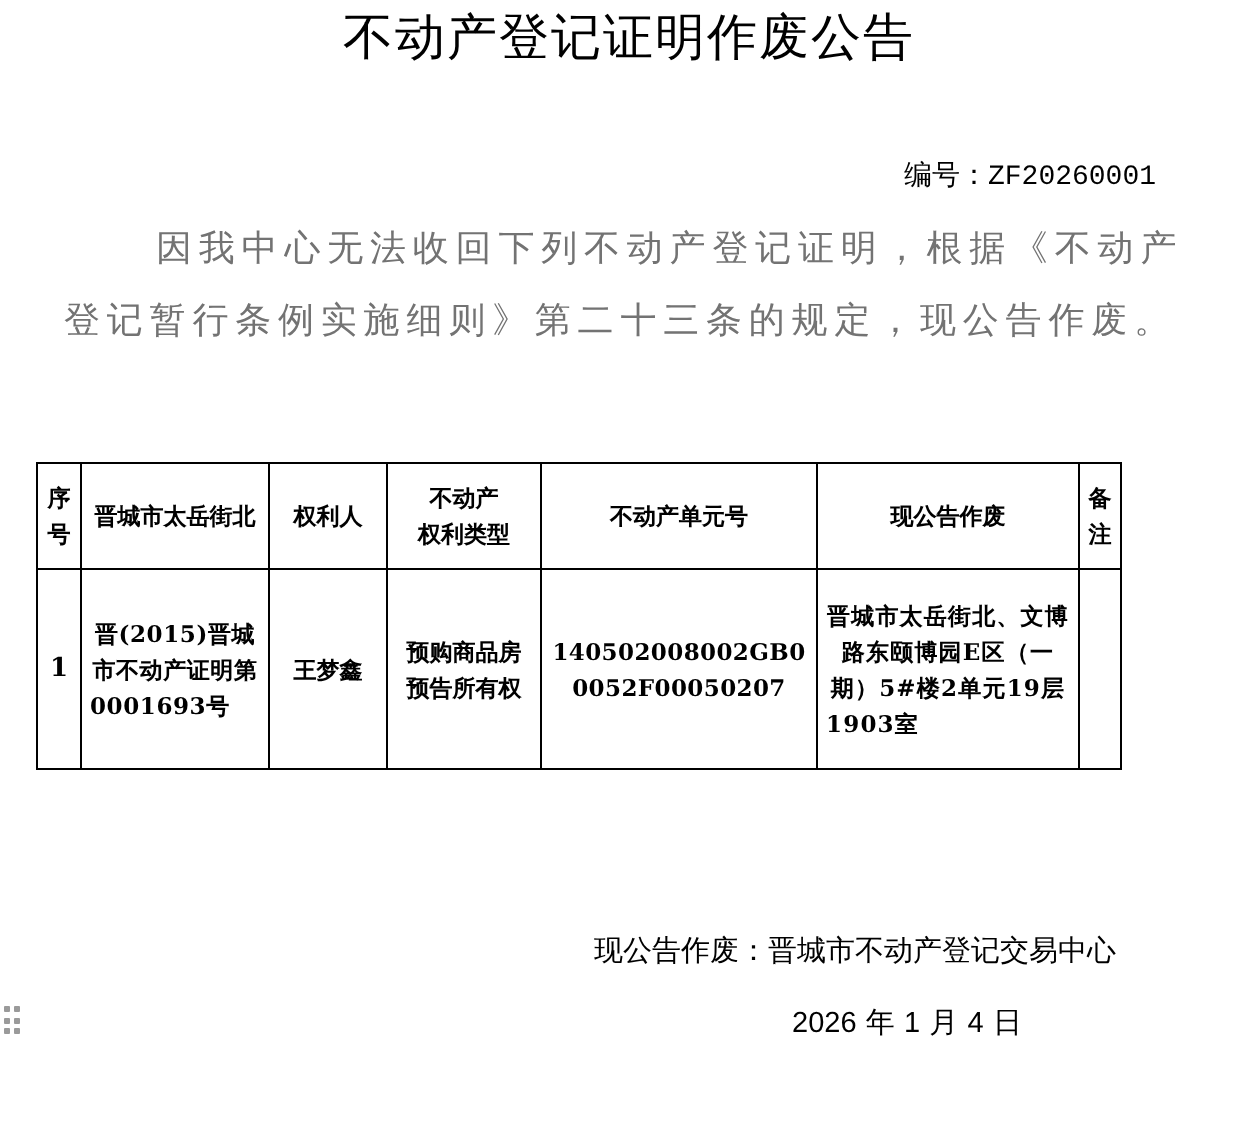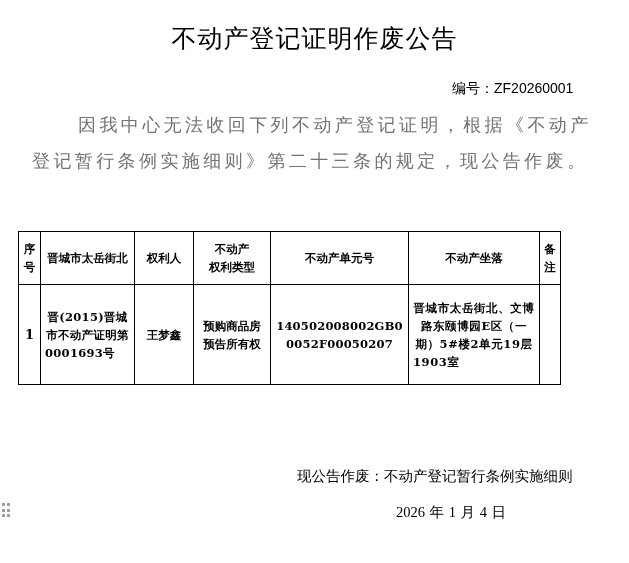--- a/index.html
+++ b/index.html
@@ -18,32 +18,31 @@
     .title {
       position: absolute;
       left: 0;
       top: 2px;
       width: 629px;
       text-align: center;
       font-size: 25px;
       font-weight: normal;
       letter-spacing: 1px;
       line-height: 34px;
-      margin-top: 20px;
     }
     .doc-number {
       position: absolute;
       left: 452px;
       top: 78px;
       font-size: 14px;
       line-height: 20px;
       white-space: nowrap;
     }
     .doc-number .num {
-      font-family: Liberation Sans, sans-serif;
+      font-family: Liberation Mono, monospace;
       font-size: 14px;
     }
     .body-text {
       position: absolute;
       left: 32px;
       top: 107px;
       width: 560px;
       font-size: 18px;
       line-height: 36px;
       letter-spacing: 3.4px;
@@ -112,21 +111,21 @@
     }
     .footer-date {
       position: absolute;
       left: 396px;
       top: 501px;
       font-size: 14.5px;
       line-height: 22px;
       white-space: nowrap;
     }
     .footer-date .digits {
-      font-family: Liberation Serif, serif;
+      font-family: Liberation Sans, sans-serif;
     }
     .drag-handle {
       position: absolute;
       left: 2px;
       top: 503px;
       width: 10px;
       height: 16px;
       display: grid;
       grid-template-columns: 3px 3px;
       grid-template-rows: 3px 3px 3px;
@@ -165,39 +164,39 @@
   <thead>
     <tr>
       <th>序号</th>
       <th>晋城市太岳街北</th>
       <th>权利人</th>
       <th>
         <div>不动产</div>
         <div>权利类型</div>
       </th>
       <th>不动产单元号</th>
-      <th>不动产坐落</th>
+      <th>现公告作废</th>
       <th>备注</th>
     </tr>
   </thead>
   <tbody>
     <tr>
       <td class="seq-cell">1</td>
       <td class="cert-cell">晋(2015)晋城市不动产证明第0001693号</td>
       <td>王梦鑫</td>
       <td>预购商品房预告所有权</td>
       <td class="unit-cell">140502008002GB00052F00050207</td>
       <td class="addr-cell">晋城市太岳街北、文博路东颐博园E区（一期）5#楼2单元19层1903室</td>
       <td></td>
     </tr>
   </tbody>
 </table>
 
 <div class="footer-unit">
-  <span>现公告作废：</span><span>不动产登记暂行条例实施细则</span>
+  <span>现公告作废：</span><span>晋城市不动产登记交易中心</span>
 </div>
 
 <div class="footer-date">
   <span class="digits">2026</span><span> 年 </span><span class="digits">1</span><span> 月 </span><span class="digits">4</span><span> 日</span>
 </div>
 
 <div class="drag-handle">
   <span></span>
     <span></span>
   <span></span>

